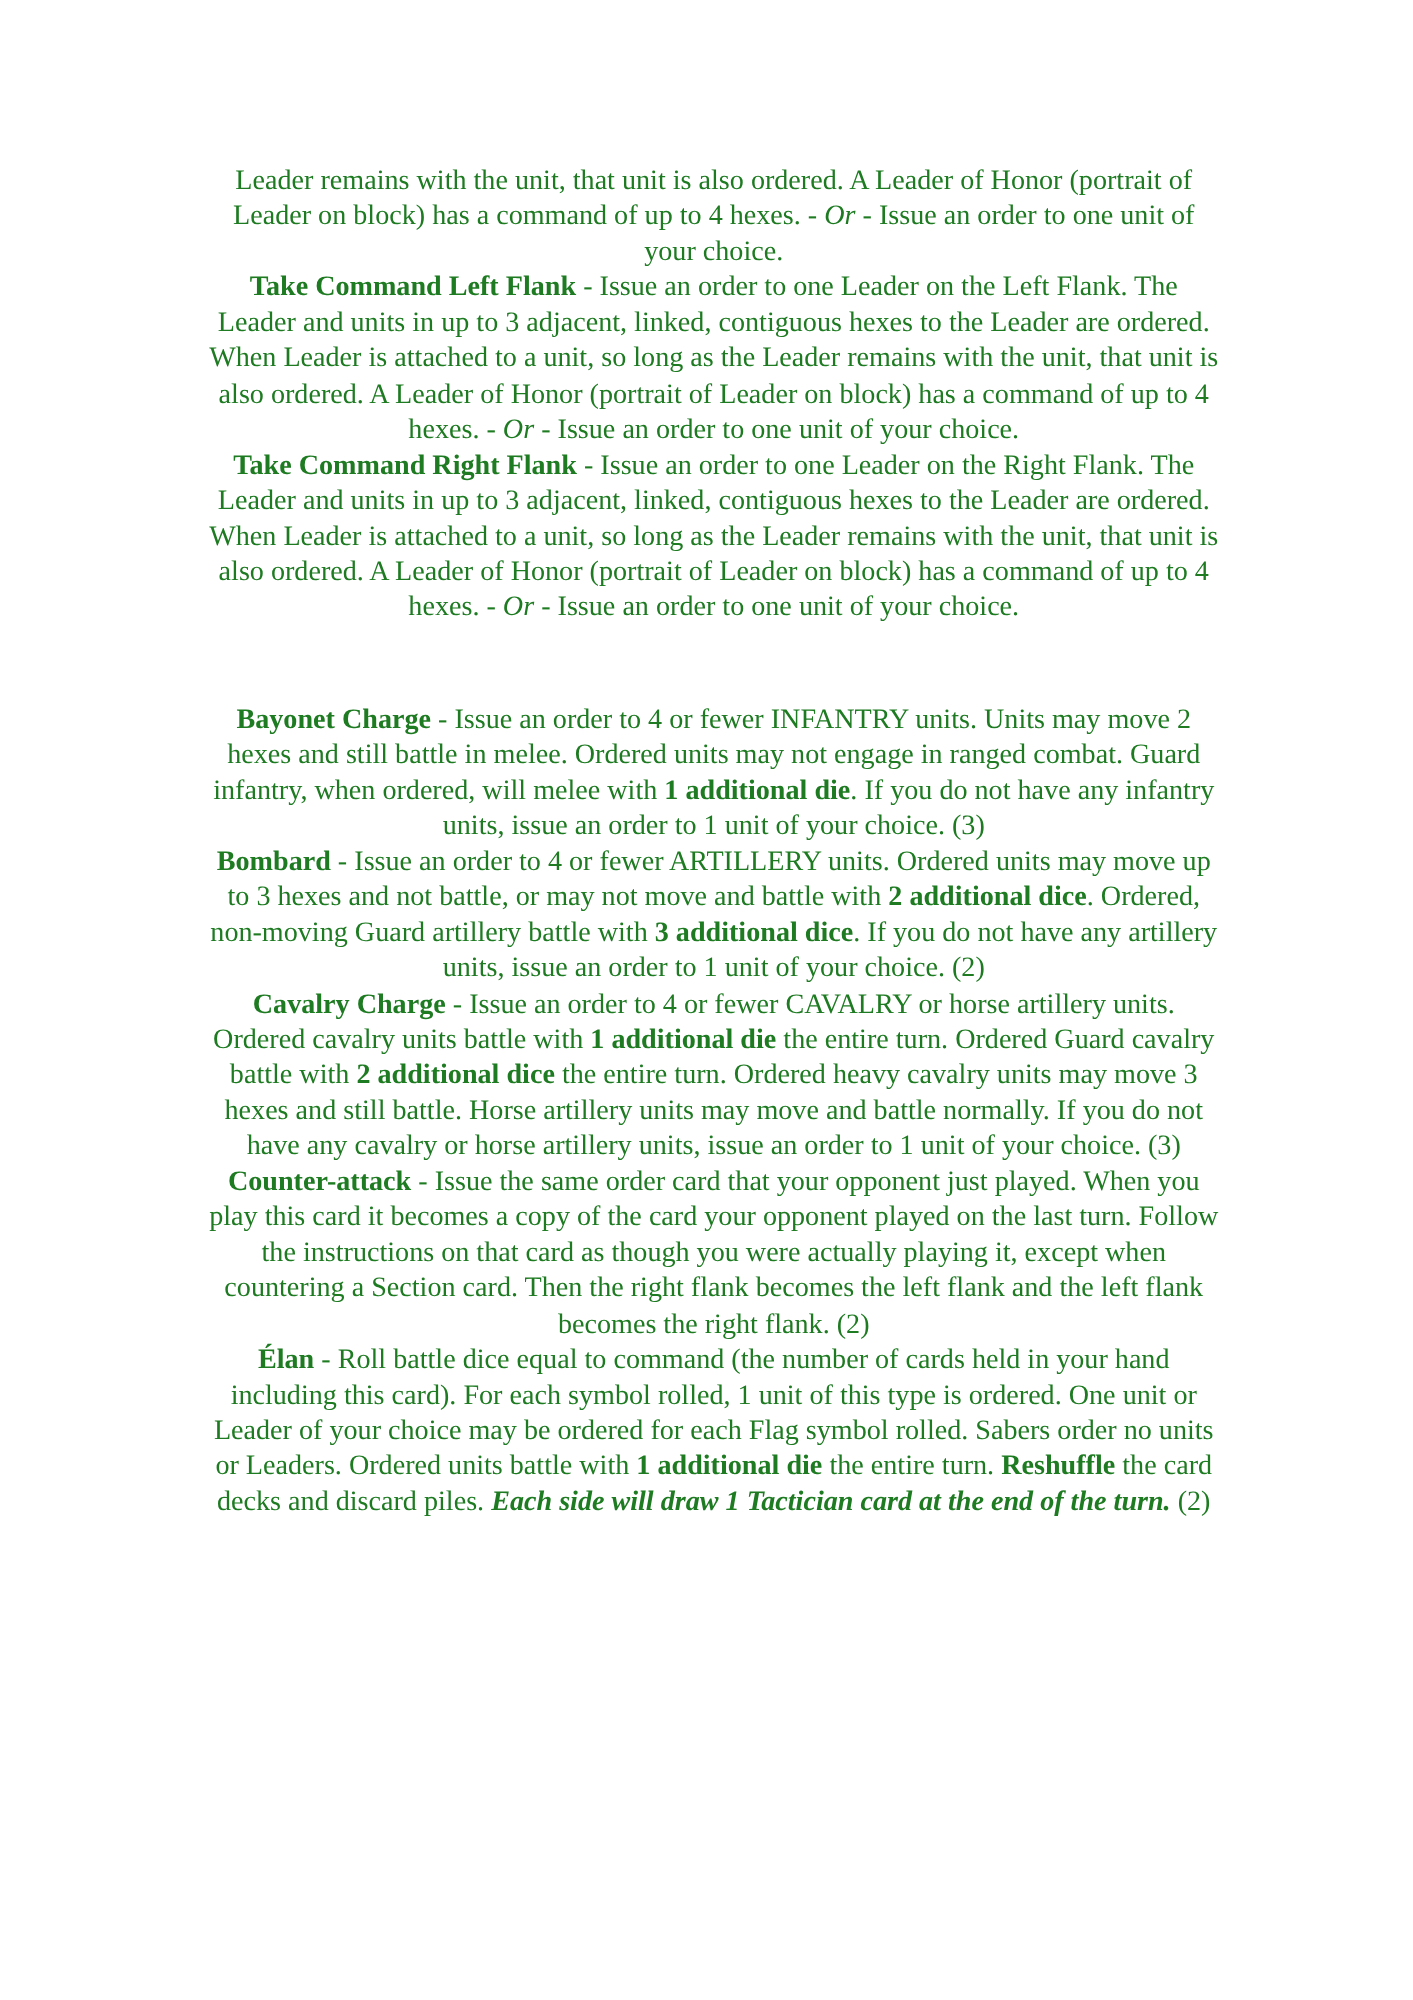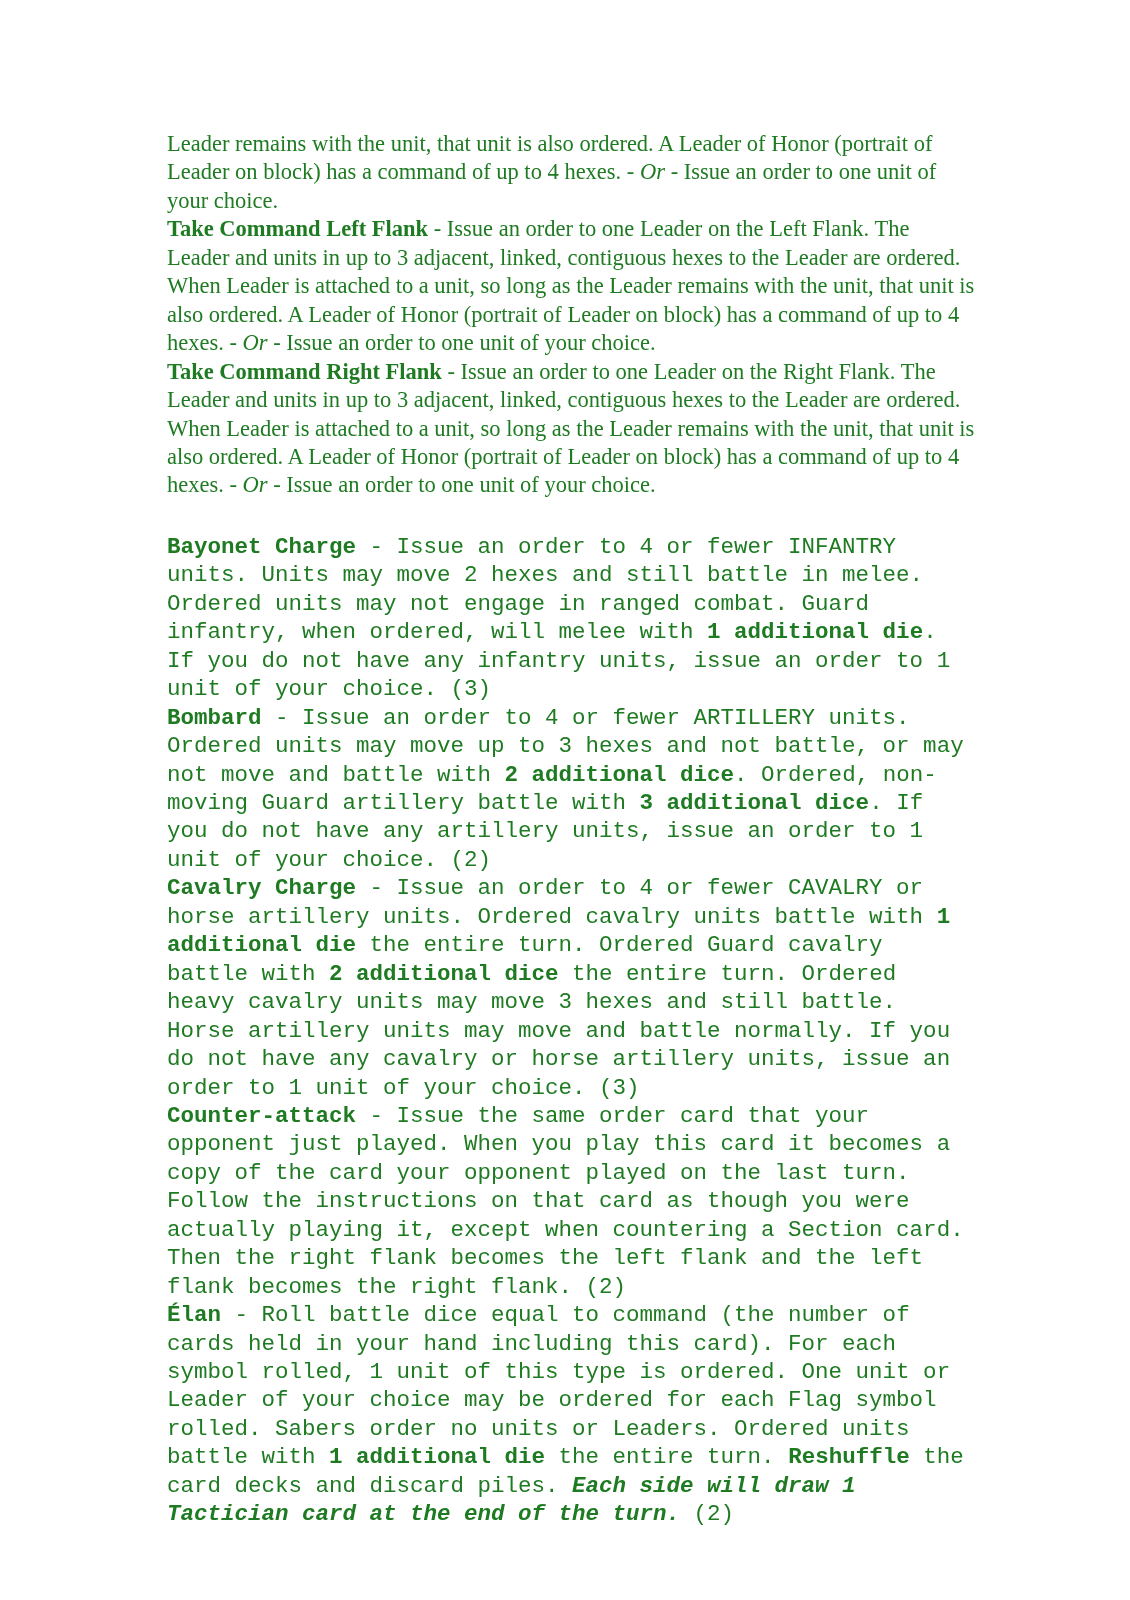--- a/index.html
+++ b/index.html
@@ -23,22 +23,22 @@
   .content-column {
     position: absolute;
     left: 167px;
     top: 130px;
     width: 808px;
     color: var(--ink, #1e7b22);
     font-size: 22.5px;
     line-height: 28.45px;
     text-align: left;
   }
-  .block { display: block; }
-  .block + .block { margin-top: 33px; font-family: Liberation Mono, monospace; }
+  .block { display: block; text-align: center; }
+  .block + .block { margin-top: 61px; }
   .para { margin: 0; }
   .seg-normal { font-weight: normal; font-style: normal; }
   .seg-bold { font-weight: bold; font-style: normal; }
   .seg-italic { font-weight: normal; font-style: italic; }
   .seg-bold-italic { font-weight: bold; font-style: italic; }
 </style>
 </head>
 <body style="--ink: #1e7b22; background: rgb(255, 255, 255);">
 
 <div class="page">

